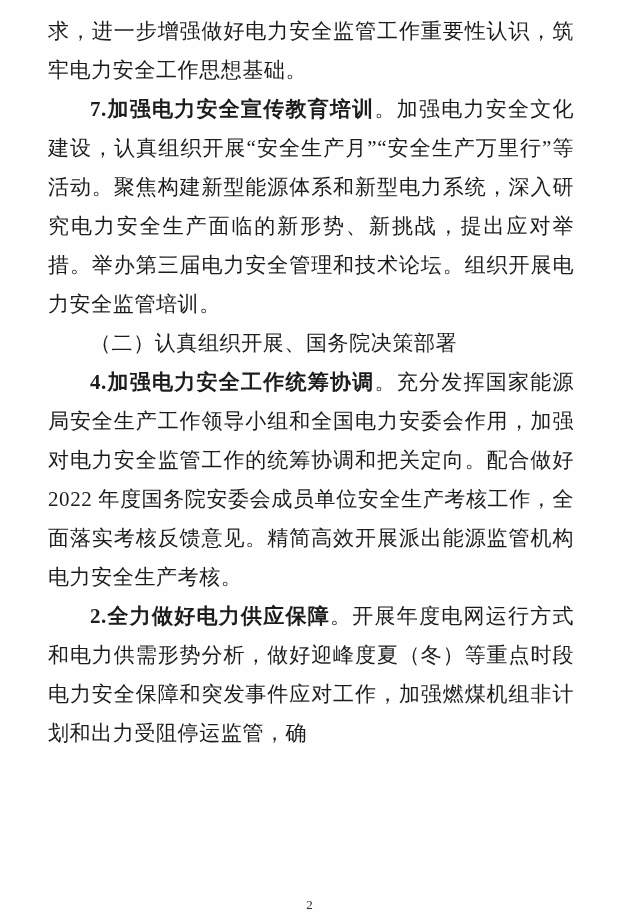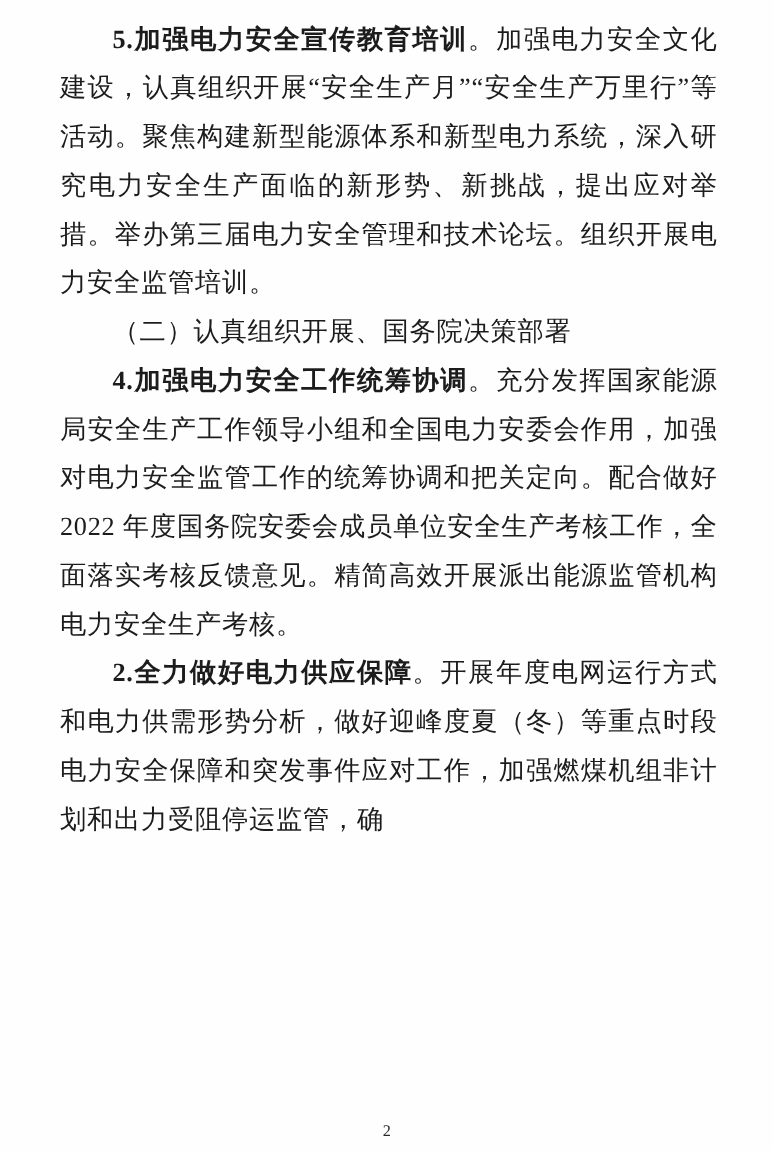--- a/index.html
+++ b/index.html
@@ -50,21 +50,22 @@
     font-size: 13px;
     line-height: 16px;
     color: #2a2a2a;
   }
 </style>
 </head>
 <body>
 
 <div class="page">
   <div class="content">
-      <p class="para numbered"><b>5.加强电力安全宣传教育培训</b><span>。加强电力安全文化建设，认真组织开展“安全生产月”“安全生产万里行”等活动。聚焦构建新型能源体系和新型电力系统，深入研究电力安全生产面临的新形势、新挑战，提出应对举措。举办第三届电力安全管理和技术论坛。组织开展电力安全监管培训。</span></p>
+      <p class="para continuation"><span>求，进一步增强做好电力安全监管工作重要性认识，筑牢电力安全工作思想基础。</span></p>
+      <p class="para numbered"><b>7.加强电力安全宣传教育培训</b><span>。加强电力安全文化建设，认真组织开展“安全生产月”“安全生产万里行”等活动。聚焦构建新型能源体系和新型电力系统，深入研究电力安全生产面临的新形势、新挑战，提出应对举措。举办第三届电力安全管理和技术论坛。组织开展电力安全监管培训。</span></p>
       <p class="para section"><span>（二）认真组织开展、国务院决策部署</span></p>
       <p class="para numbered"><b>4.加强电力安全工作统筹协调</b><span>。充分发挥国家能源局安全生产工作领导小组和全国电力安委会作用，加强对电力安全监管工作的统筹协调和把关定向。配合做好 2022 年度国务院安委会成员单位安全生产考核工作，全面落实考核反馈意见。精简高效开展派出能源监管机构电力安全生产考核。</span></p>
       <p class="para numbered"><b>2.全力做好电力供应保障</b><span>。开展年度电网运行方式和电力供需形势分析，做好迎峰度夏（冬）等重点时段电力安全保障和突发事件应对工作，加强燃煤机组非计划和出力受阻停运监管，确</span></p>
     </div>
   <div class="footer">
     <span>2</span>
   </div>
 </div>
 
 </body></html>

